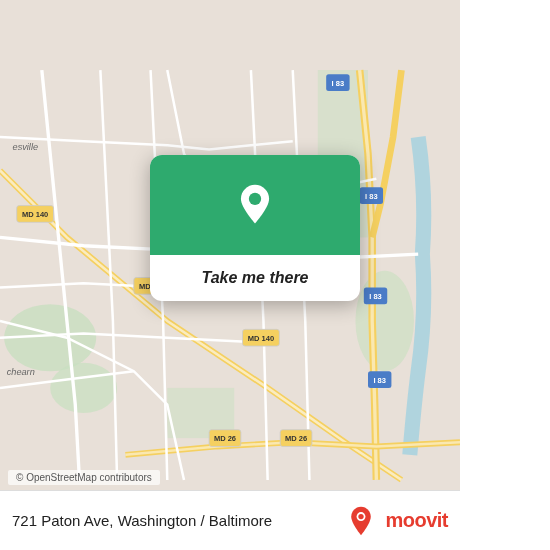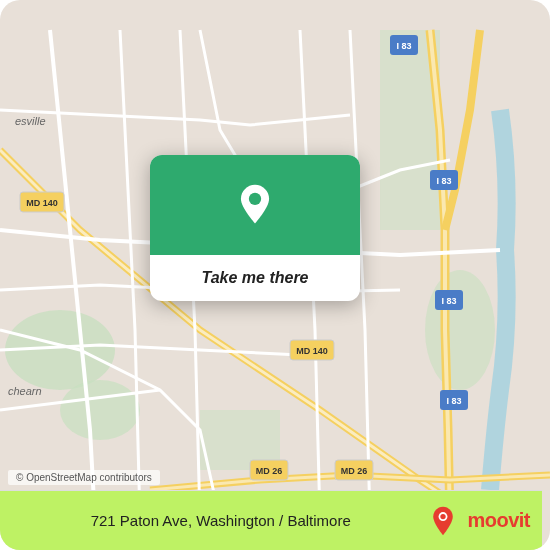--- a/index.html
+++ b/index.html
@@ -5,50 +5,48 @@
     * { margin: 0; padding: 0; box-sizing: border-box; }
     body {
       width: 550px;
       height: 550px;
       overflow: hidden;
       font-family: Arial, sans-serif;
       position: relative;
     }
 
     #map-container {
-      width: 550px;
+      width: 460px;
       height: 550px;
       position: relative;
       background-color: #e8e0d8;
       overflow: hidden;
-      border-radius: 20px;
     }
 
     
     .map-svg {
       position: absolute;
       inset: 0;
       width: 100%;
       height: 100%;
     }
 
     
     .bottom-bar {
       position: absolute;
       bottom: 0;
       left: 0;
-      right: 8px;
+      right: 0;
       height: 60px;
-      background: #bef264;
+      background: #ffffff;
       display: flex;
       align-items: center;
       padding: 0 12px;
       border-top: 1px solid #ddd;
       z-index: 10;
-      text-align: center;
     }
 
     .bottom-bar-text {
       font-size: 15px;
       color: #222;
       font-weight: 400;
       flex: 1;
     }
 
     .moovit-logo {

